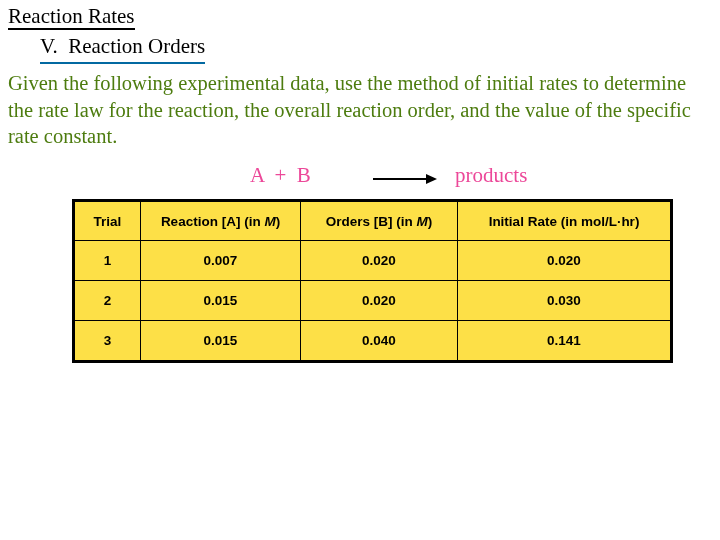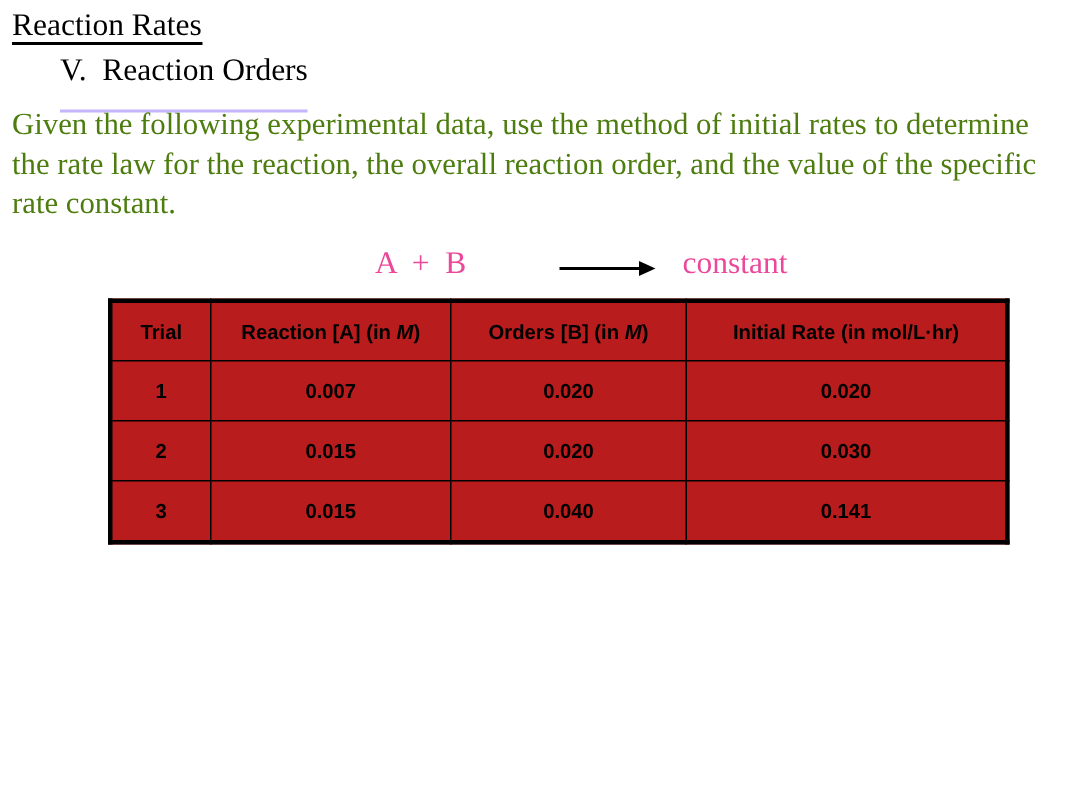--- a/index.html
+++ b/index.html
@@ -40,22 +40,22 @@
   .title-sub {
     position: absolute;
     left: 40px;
     top: 34px;
     font-size: 21px;
     line-height: 24px;
     color: #000000;
     white-space: pre;
   }
   .title-sub .u {
-    border-bottom: 2px solid #c4b5fd;
-    padding-bottom: 15px;
+    border-bottom: 2px solid #0369a1;
+    padding-bottom: 4px;
   }
 
   
   .body-text {
     position: absolute;
     left: 8px;
     top: 70px;
     width: 706px;
     font-size: 20.5px;
     line-height: 26.5px;
@@ -120,21 +120,21 @@
     left: 72px;
     top: 199px;
     width: 576px;
   }
   table.data-table {
     border-collapse: collapse;
     width: 576px;
     table-layout: fixed;
     border: 3px solid #000000;
     font-family: "Liberation Sans", "DejaVu Sans", sans-serif;
-    background: #b91c1c;
+    background: #fde047;
   }
   table.data-table th,
   table.data-table td {
     border: 1px solid #000000;
     text-align: center;
     vertical-align: middle;
     color: #000000;
     font-weight: bold;
     padding: 0 2px;
   }
@@ -166,21 +166,21 @@
   <div class="title-sub"><span class="u">V.  Reaction Orders</span></div>
 
   <div class="body-text">Given the following experimental data, use the method of initial rates to determine the rate law for the reaction, the overall reaction order, and the value of the specific rate constant.</div>
 
   <div class="equation">
     <span class="eq-reactants">A  +  B</span>
     <span class="eq-arrow">
       <span class="shaft"></span>
       <span class="head"></span>
     </span>
-    <span class="eq-products">constant</span>
+    <span class="eq-products">products</span>
   </div>
 
   <div class="data-table-wrap">
     <table class="data-table">
       <thead>
         <tr>
           <th class="col-trial">Trial</th>
           <th class="col-a"><span>Reaction [A] (in </span><em>M</em><span>)</span></th>
           <th class="col-b"><span>Orders [B] (in </span><em>M</em><span>)</span></th>
           <th class="col-rate">Initial Rate (in mol/L·hr)</th>

